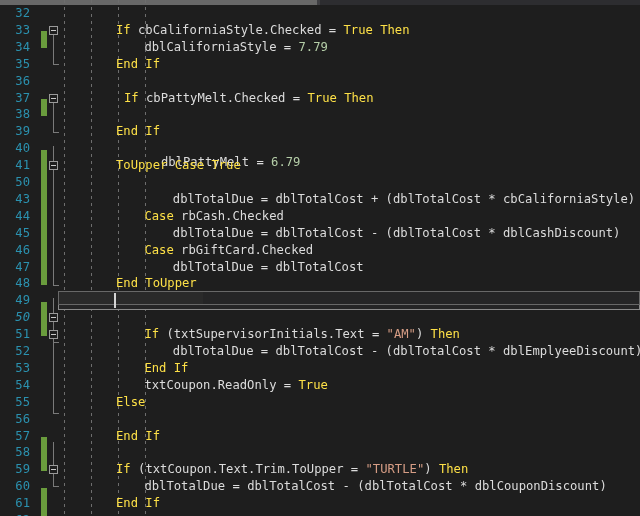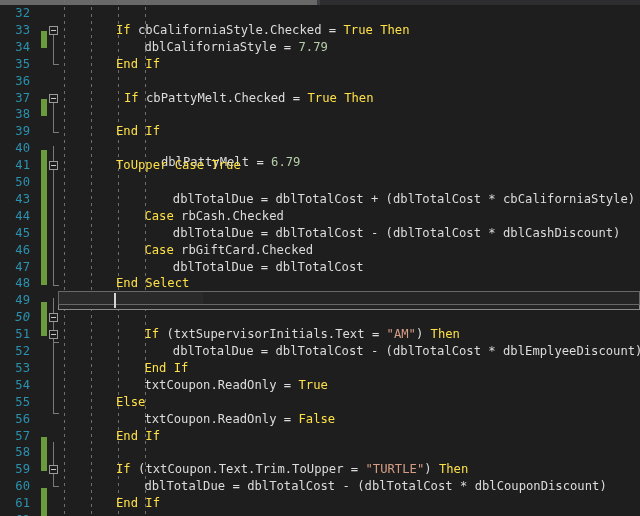--- a/index.html
+++ b/index.html
@@ -206,33 +206,33 @@
       <div class="line" style="top: 106.4px;"><span class="lineno">38</span><span class="code" style="left: 161px; margin-top: 48px;"><span class="id">dblPattyMelt</span><span class="op"> = </span><span class="num">6.79</span></span></div>
       <div class="line" style="top: 123.3px;"><span class="lineno">39</span><span class="code" style="left: 116px;"><span class="kw">End If</span></span></div>
       <div class="line" style="top: 140.2px;"><span class="lineno">40</span></div>
       <div class="line" style="top: 157.1px;"><span class="lineno">41</span><div class="fold-box" style="top: 4px;"></div><span class="code" style="left: 116px;"><span class="kw">ToUpper Case True</span></span></div>
       <div class="line" style="top: 174px;"><span class="lineno">50</span></div>
       <div class="line" style="top: 190.9px;"><span class="lineno">43</span><span class="code" style="left: 172.8px;"><span class="id">dblTotalDue</span><span class="op"> = </span><span class="id">dblTotalCost</span><span class="op"> + (</span><span class="id">dblTotalCost</span><span class="op"> * </span><span class="id">cbCaliforniaStyle</span><span class="op">)</span></span></div>
       <div class="line" style="top: 207.8px;"><span class="lineno">44</span><span class="code" style="left: 144.4px;"><span class="kw">Case</span><span class="op"> </span><span class="id">rbCash.Checked</span></span></div>
       <div class="line" style="top: 224.7px;"><span class="lineno">45</span><span class="code" style="left: 172.8px;"><span class="id">dblTotalDue</span><span class="op"> = </span><span class="id">dblTotalCost</span><span class="op"> - (</span><span class="id">dblTotalCost</span><span class="op"> * </span><span class="id">dblCashDiscount</span><span class="op">)</span></span></div>
       <div class="line" style="top: 241.6px;"><span class="lineno">46</span><span class="code" style="left: 144.4px;"><span class="kw">Case</span><span class="op"> </span><span class="id">rbGiftCard.Checked</span></span></div>
       <div class="line" style="top: 258.5px;"><span class="lineno">47</span><span class="code" style="left: 172.8px;"><span class="id">dblTotalDue</span><span class="op"> = </span><span class="id">dblTotalCost</span></span></div>
-      <div class="line" style="top: 275.4px;"><span class="lineno">48</span><span class="code" style="left: 116px;"><span class="kw">End Select</span></span></div>
+      <div class="line" style="top: 275.4px;"><span class="lineno">48</span><span class="code" style="left: 116px;"><span class="kw">End ToUpper</span></span></div>
       <div class="current-line" style="top: 291.3px;"></div>
       <div class="inner-scroll" style="top: 291.3px;"></div>
       <div class="inner-scroll-thumb" style="top: 292.3px;"></div>
       <div class="line" style="top: 292.3px;"><span class="lineno">49</span></div>
       <div class="caret" style="top: 293.3px; left: 114px;"></div>
       <div class="line" style="top: 309.2px; font-style: italic;"><span class="lineno">50</span><div class="fold-box" style="top: 4px;"></div></div>
       <div class="line" style="top: 326.1px;"><span class="lineno">51</span><div class="fold-box" style="top: 4px;"></div><span class="code" style="left: 144.4px;"><span class="kw">If</span><span class="op"> (</span><span class="id">txtSupervisorInitials.Text</span><span class="op"> = </span><span class="str">"AM"</span><span class="op">) </span><span class="kw">Then</span></span></div>
       <div class="line" style="top: 343px;"><span class="lineno">52</span><span class="code" style="left: 172.8px;"><span class="id">dblTotalDue</span><span class="op"> = </span><span class="id">dblTotalCost</span><span class="op"> - (</span><span class="id">dblTotalCost</span><span class="op"> * </span><span class="id">dblEmplyeeDiscount</span><span class="op">)</span></span></div>
       <div class="line" style="top: 359.9px;"><span class="lineno">53</span><span class="code" style="left: 144.4px;"><span class="kw">End If</span></span></div>
       <div class="line" style="top: 376.8px;"><span class="lineno">54</span><span class="code" style="left: 144.4px;"><span class="id">txtCoupon.ReadOnly</span><span class="op"> = </span><span class="kw">True</span></span></div>
       <div class="line" style="top: 393.7px;"><span class="lineno">55</span><span class="code" style="left: 116px;"><span class="kw">Else</span></span></div>
-      <div class="line" style="top: 410.6px;"><span class="lineno">56</span><span class="code" style="left: 144.4px;"><span class="id">txtCoupon.ReadOnly</span><span class="op"> = </span><span class="kw">False</span></span></div>
+      <div class="line" style="top: 410.6px;"><span class="lineno">56</span></div>
       <div class="line" style="top: 427.5px;"><span class="lineno">57</span><span class="code" style="left: 116px;"><span class="kw">End If</span></span></div>
       <div class="line" style="top: 444.4px;"><span class="lineno">58</span></div>
       <div class="line" style="top: 461.3px;"><span class="lineno">59</span><div class="fold-box" style="top: 4px;"></div><span class="code" style="left: 116px;"><span class="kw">If</span><span class="op"> (</span><span class="id">txtCoupon.Text.Trim.ToUpper</span><span class="op"> = </span><span class="str">"TURTLE"</span><span class="op">) </span><span class="kw">Then</span></span></div>
       <div class="line" style="top: 478.2px;"><span class="lineno">60</span><span class="code" style="left: 144.4px;"><span class="id">dblTotalDue</span><span class="op"> = </span><span class="id">dblTotalCost</span><span class="op"> - (</span><span class="id">dblTotalCost</span><span class="op"> * </span><span class="id">dblCouponDiscount</span><span class="op">)</span></span></div>
       <div class="line" style="top: 495.1px;"><span class="lineno">61</span><span class="code" style="left: 116px;"><span class="kw">End If</span></span></div>
       <div class="line" style="top: 512px;"><span class="lineno">62</span></div>
     </div>
 
 </div>
 

